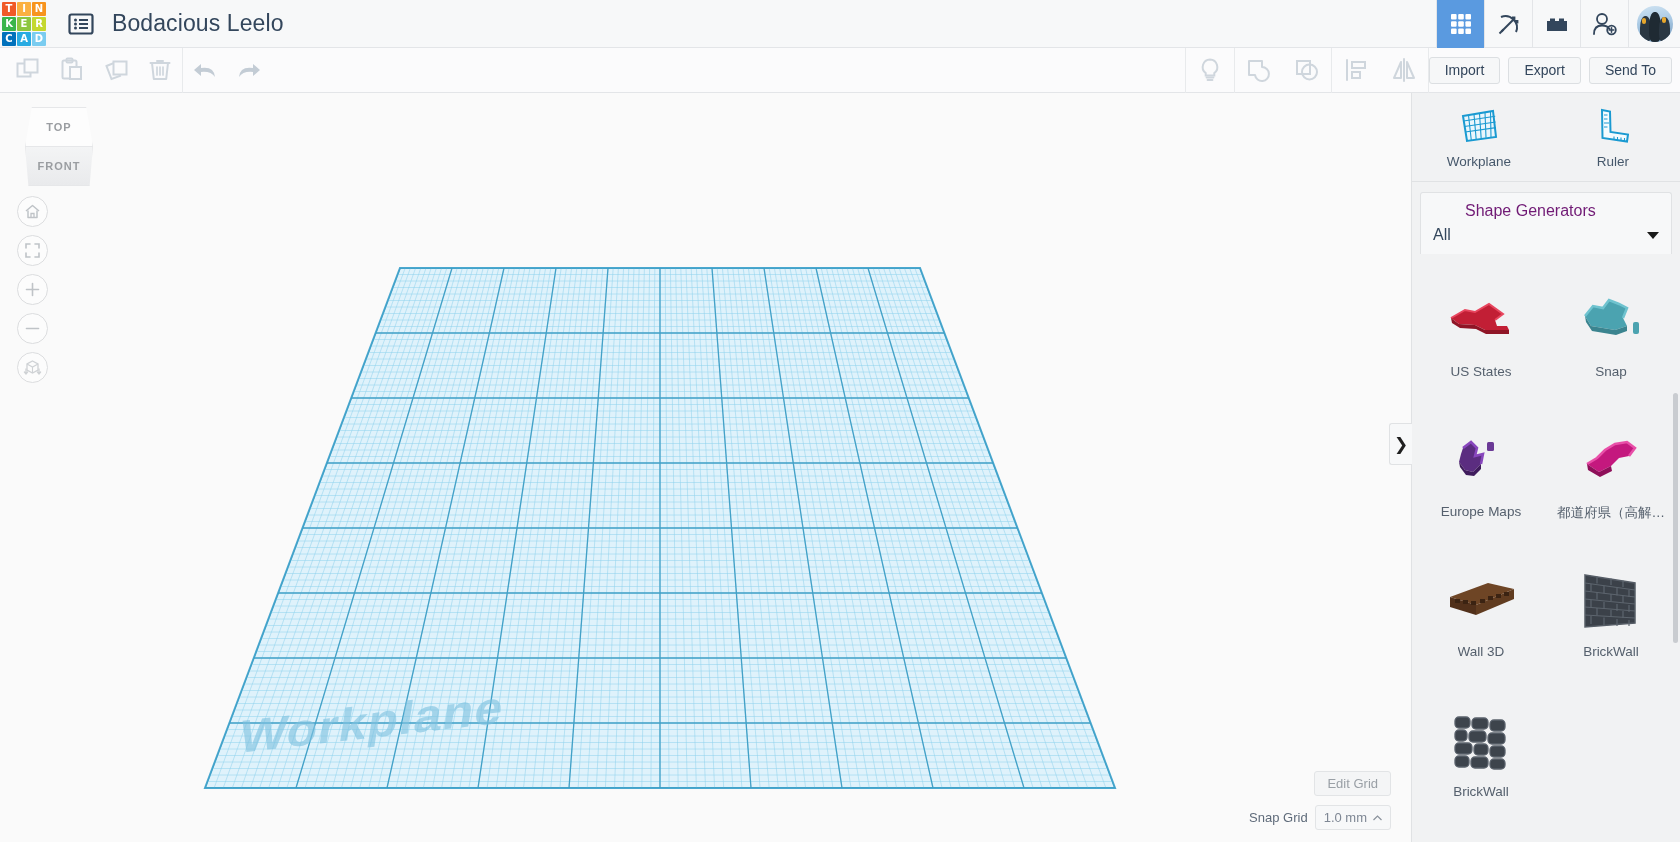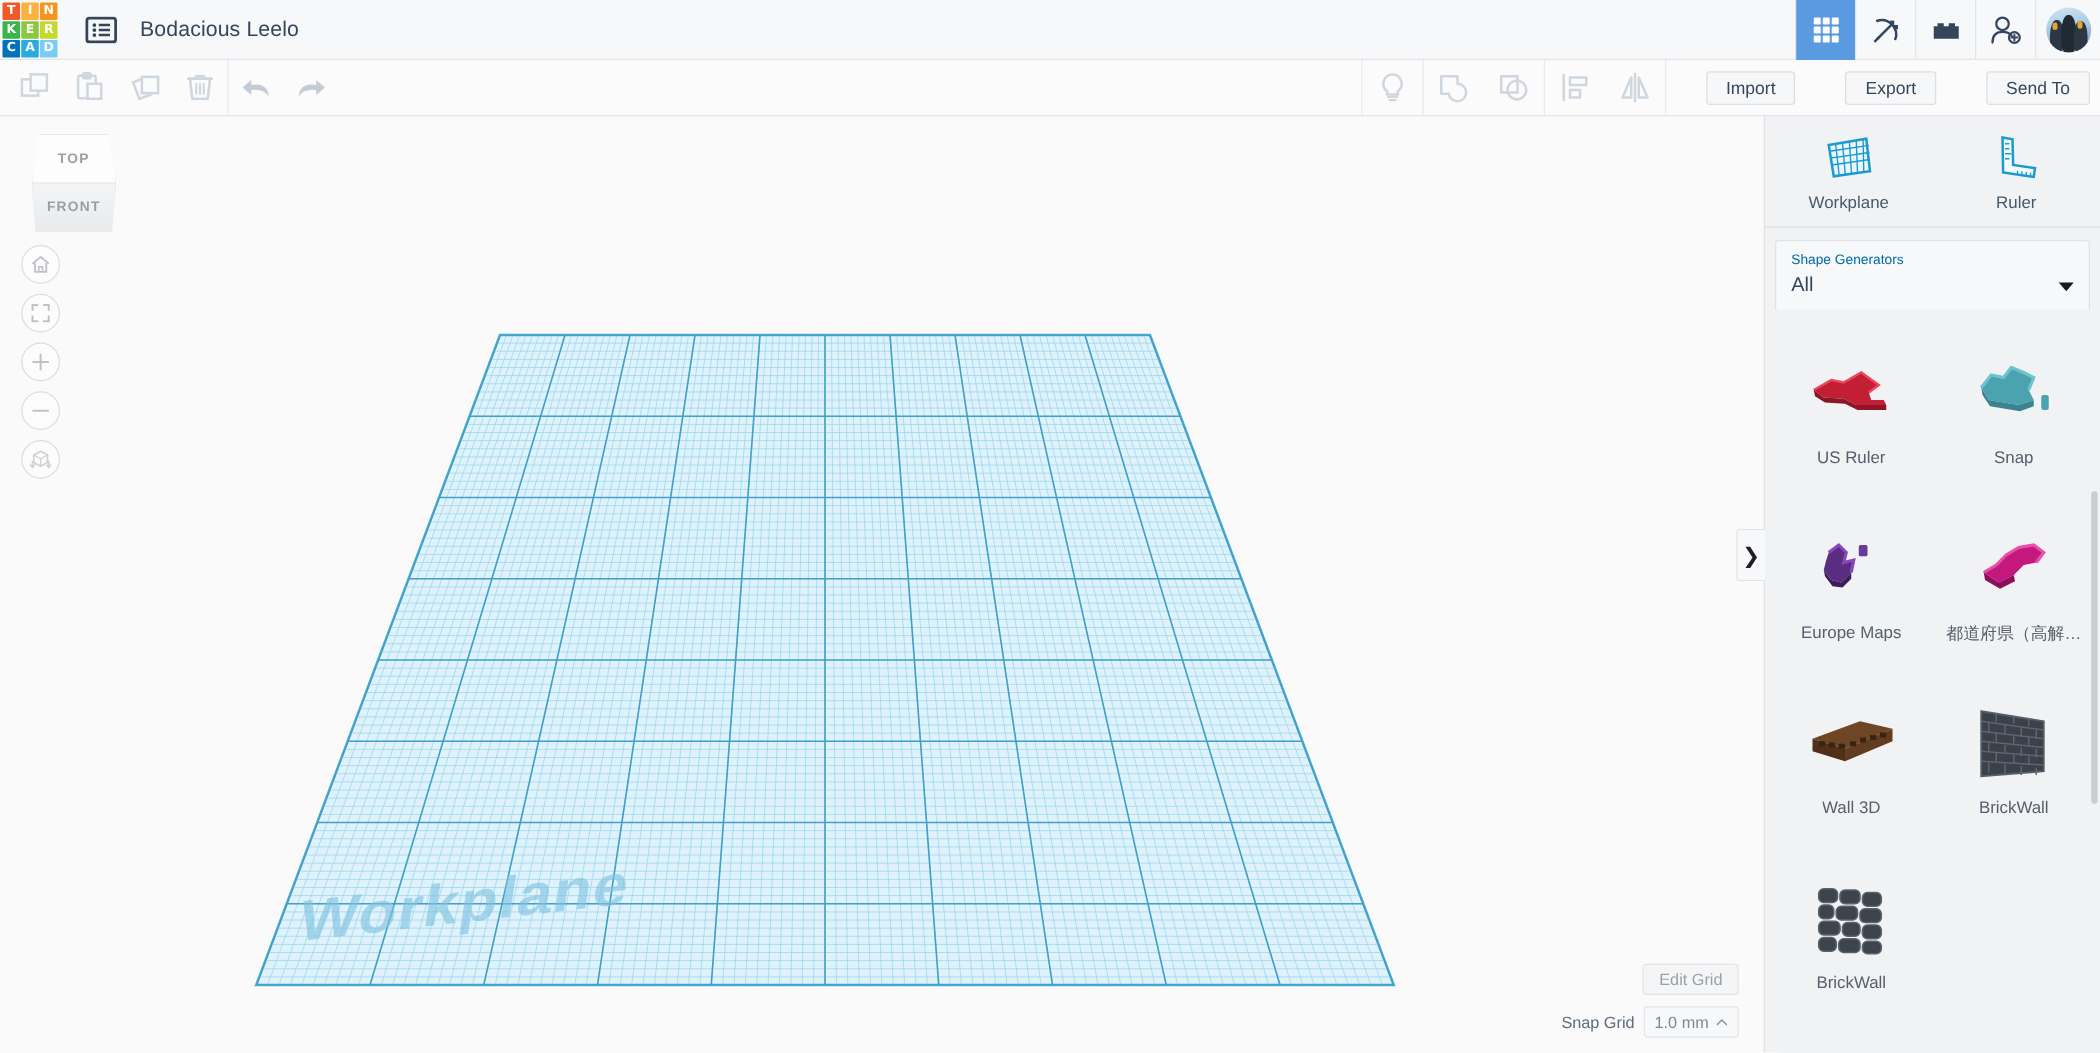--- a/index.html
+++ b/index.html
@@ -29,21 +29,21 @@
     font-size: 10px; font-weight: bold; color: #ffffff;
     font-family: "DejaVu Sans", sans-serif;
     border-radius: 1px;
   }
   .doc-icon {
     width: 34px; height: 30px; margin-left: 18px;
     display: flex; align-items: center; justify-content: center;
     cursor: pointer;
   }
   .doc-title {
-    margin-left: 14px; font-size: 17px; color: #33465c; letter-spacing: .1px;
+    margin-left: 14px; font-size: 23px; color: #33465c; letter-spacing: .1px;
   }
   .header-spacer { flex: 1; }
   .header-tools { display: flex; align-items: stretch; height: 48px; }
   .htool {
     width: 48px; display: flex; align-items: center; justify-content: center;
     border-left: 1px solid #e3e5e8; cursor: pointer; background: transparent;
   }
   .htool.active { background: #5a9ae0; }
   .htool:last-child { border-right: 0; }
   .avatar-wrap {
@@ -77,21 +77,20 @@
     cursor: pointer; background: transparent; border: none;
   }
   .tdiv { width: 1px; height: 45px; background: #e8eaec; }
   .toolbar-spacer { flex: 1; }
   .txtbtn {
     height: 27px; padding: 0 15px; margin-right: 8px;
     border: 1px solid #dcdfe2; border-radius: 3px;
     background: #f6f7f8; color: #33465c; font-size: 14px;
     display: flex; align-items: center; justify-content: center; cursor: pointer;
     font-family: "Liberation Sans", sans-serif;
-    margin-left: 32px;
   }
   .txtbtn:first-of-type { margin-left: 10px; }
 
   
   .main { flex: 1; display: flex; position: relative; min-height: 0; }
 
   .canvas {
     flex: 1; position: relative; background: #fafafa; overflow: hidden;
   }
 
@@ -157,21 +156,21 @@
   .rp-tile {
     flex: 1; padding: 14px 0 12px; display: flex; flex-direction: column;
     align-items: center; gap: 9px; cursor: pointer;
   }
   .rp-tile-label { font-size: 13.5px; color: #46586b; }
 
   .rp-gen {
     margin: 10px 8px 0; background: #f7f8f9; border: 1px solid #e0e2e4;
     border-bottom: none; border-radius: 3px 3px 0 0; padding: 9px 12px 10px;
   }
-  .rp-gen-title { font-size: 11px; color: #0369a1; margin-bottom: 6px; }
+  .rp-gen-title { font-size: 16px; color: #701a75; margin-bottom: 6px; margin-left: 32px; }
   .rp-gen-sel {
     display: flex; align-items: center; justify-content: space-between;
     cursor: pointer;
   }
   .rp-gen-val { font-size: 16px; color: #33465c; }
   .caret-dn {
     width: 0; height: 0; border-left: 6px solid transparent;
     border-right: 6px solid transparent; border-top: 7px solid #1a1a1a;
   }
 
@@ -718,21 +717,21 @@
           <div class="shape-cell">
             <div class="shape-thumb">
               <svg width="72" height="56" viewBox="0 0 72 56">
                 <g>
                   <path d="M6 26 L20 18 L30 20 L44 12 L58 22 L50 28 L52 34 L62 34 L64 38 L40 38 L30 33 L14 32 Z" fill="#c21f35"></path>
                   <path d="M6 26 L20 18 L30 20 L44 12 L58 22 L50 28" fill="none" stroke="#e8475f" stroke-width="2"></path>
                   <path d="M6 26 L7 31 L15 36 L31 37 L41 42 L64 42 L64 38 L40 38 L30 33 L14 32 Z" fill="#8f1526"></path>
                 </g>
               </svg>
             </div>
-            <div class="shape-name">US Ruler</div>
+            <div class="shape-name">US States</div>
           </div>
           <div class="shape-cell">
             <div class="shape-thumb">
               <svg width="72" height="56" viewBox="0 0 72 56">
                 <g>
                   <path d="M10 24 L18 14 L28 16 L34 8 L44 12 L52 16 L48 26 L52 34 L40 38 L28 36 L16 34 Z" fill="#4ba3b0"></path>
                   <path d="M10 24 L18 14 L28 16 L34 8 L44 12 L52 16 L48 26" fill="none" stroke="#6fc3cf" stroke-width="2.5"></path>
                   <path d="M10 24 L11 30 L17 39 L29 41 L41 43 L52 39 L52 34 L40 38 L28 36 L16 34 Z" fill="#3b848f"></path>
                   <rect x="58" y="30" width="6" height="12" rx="2" fill="#4ba3b0"></rect>
                 </g>

